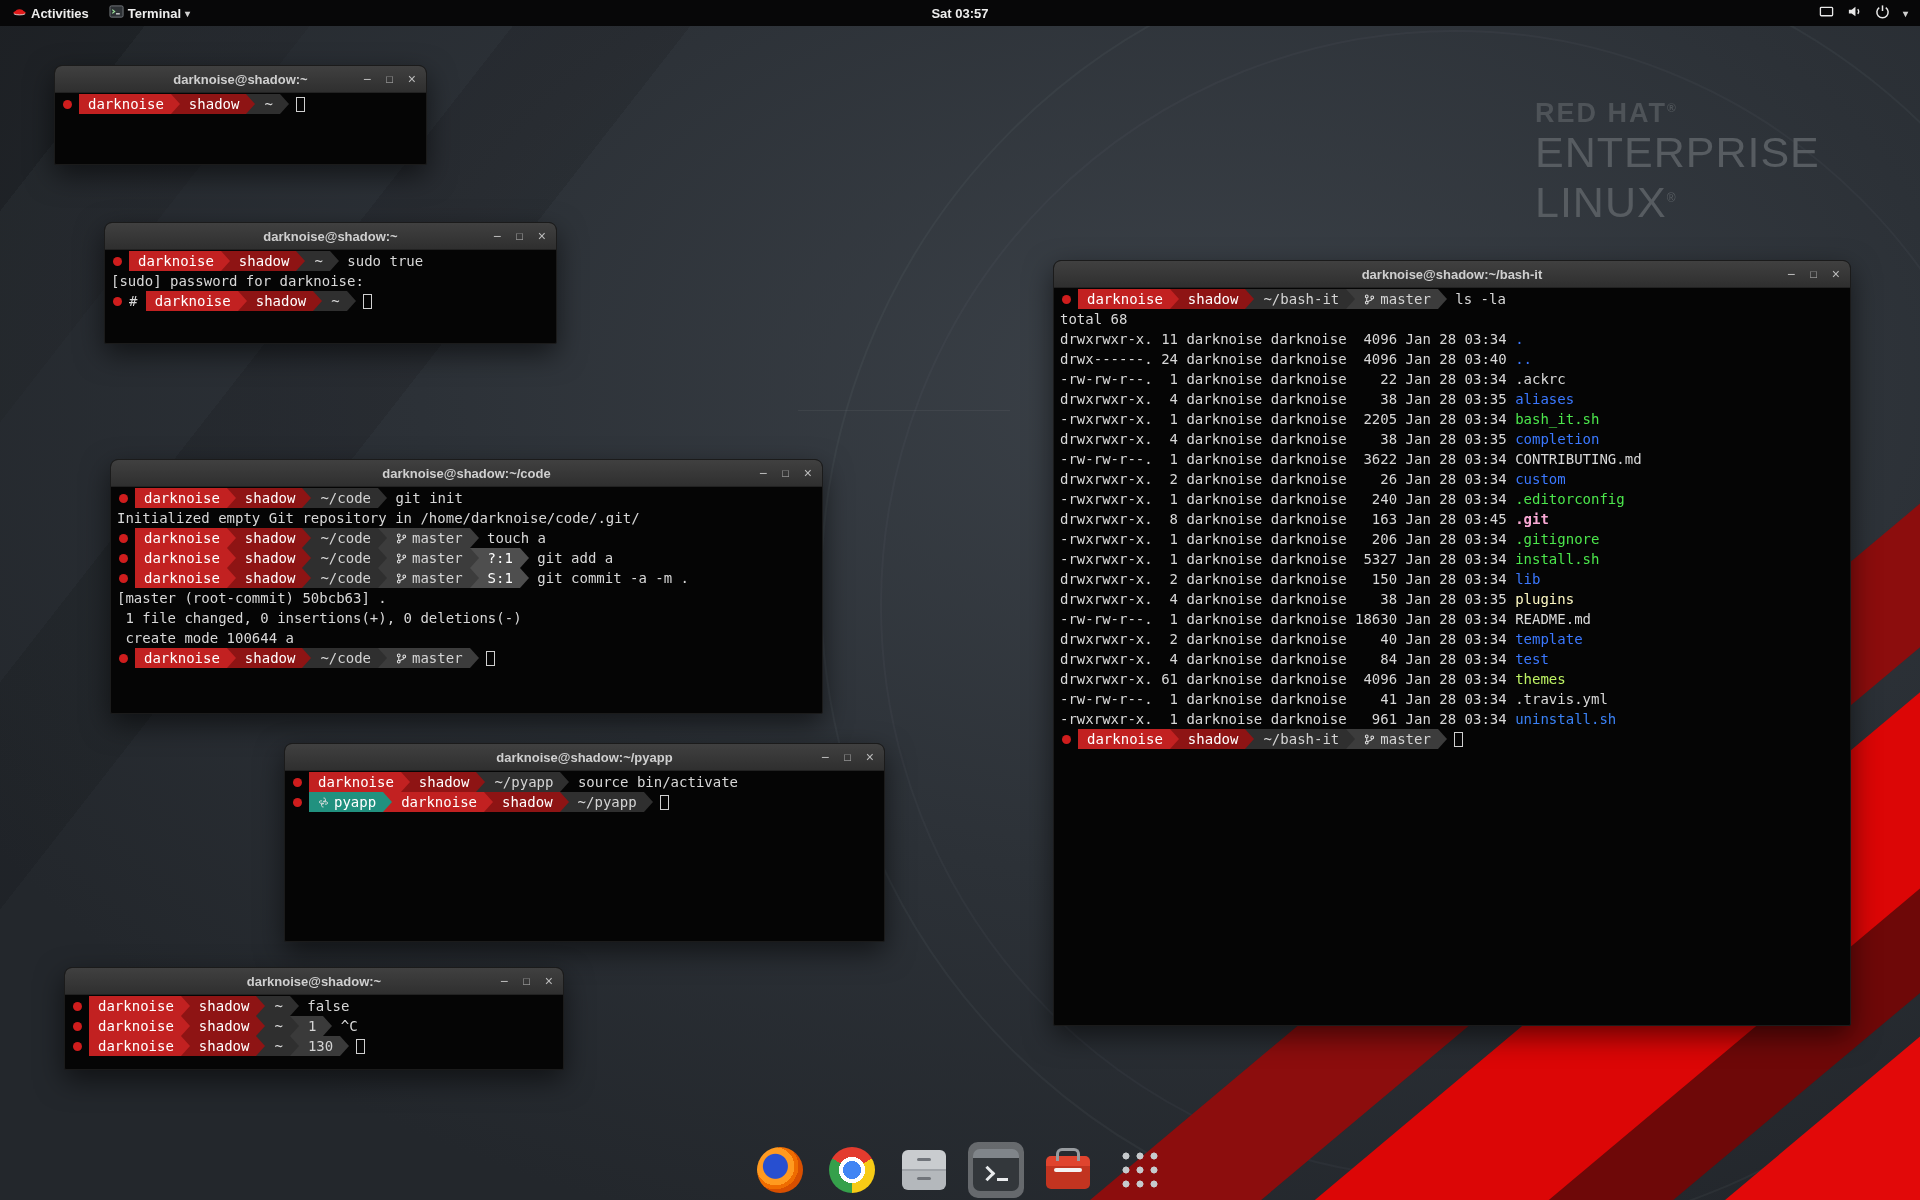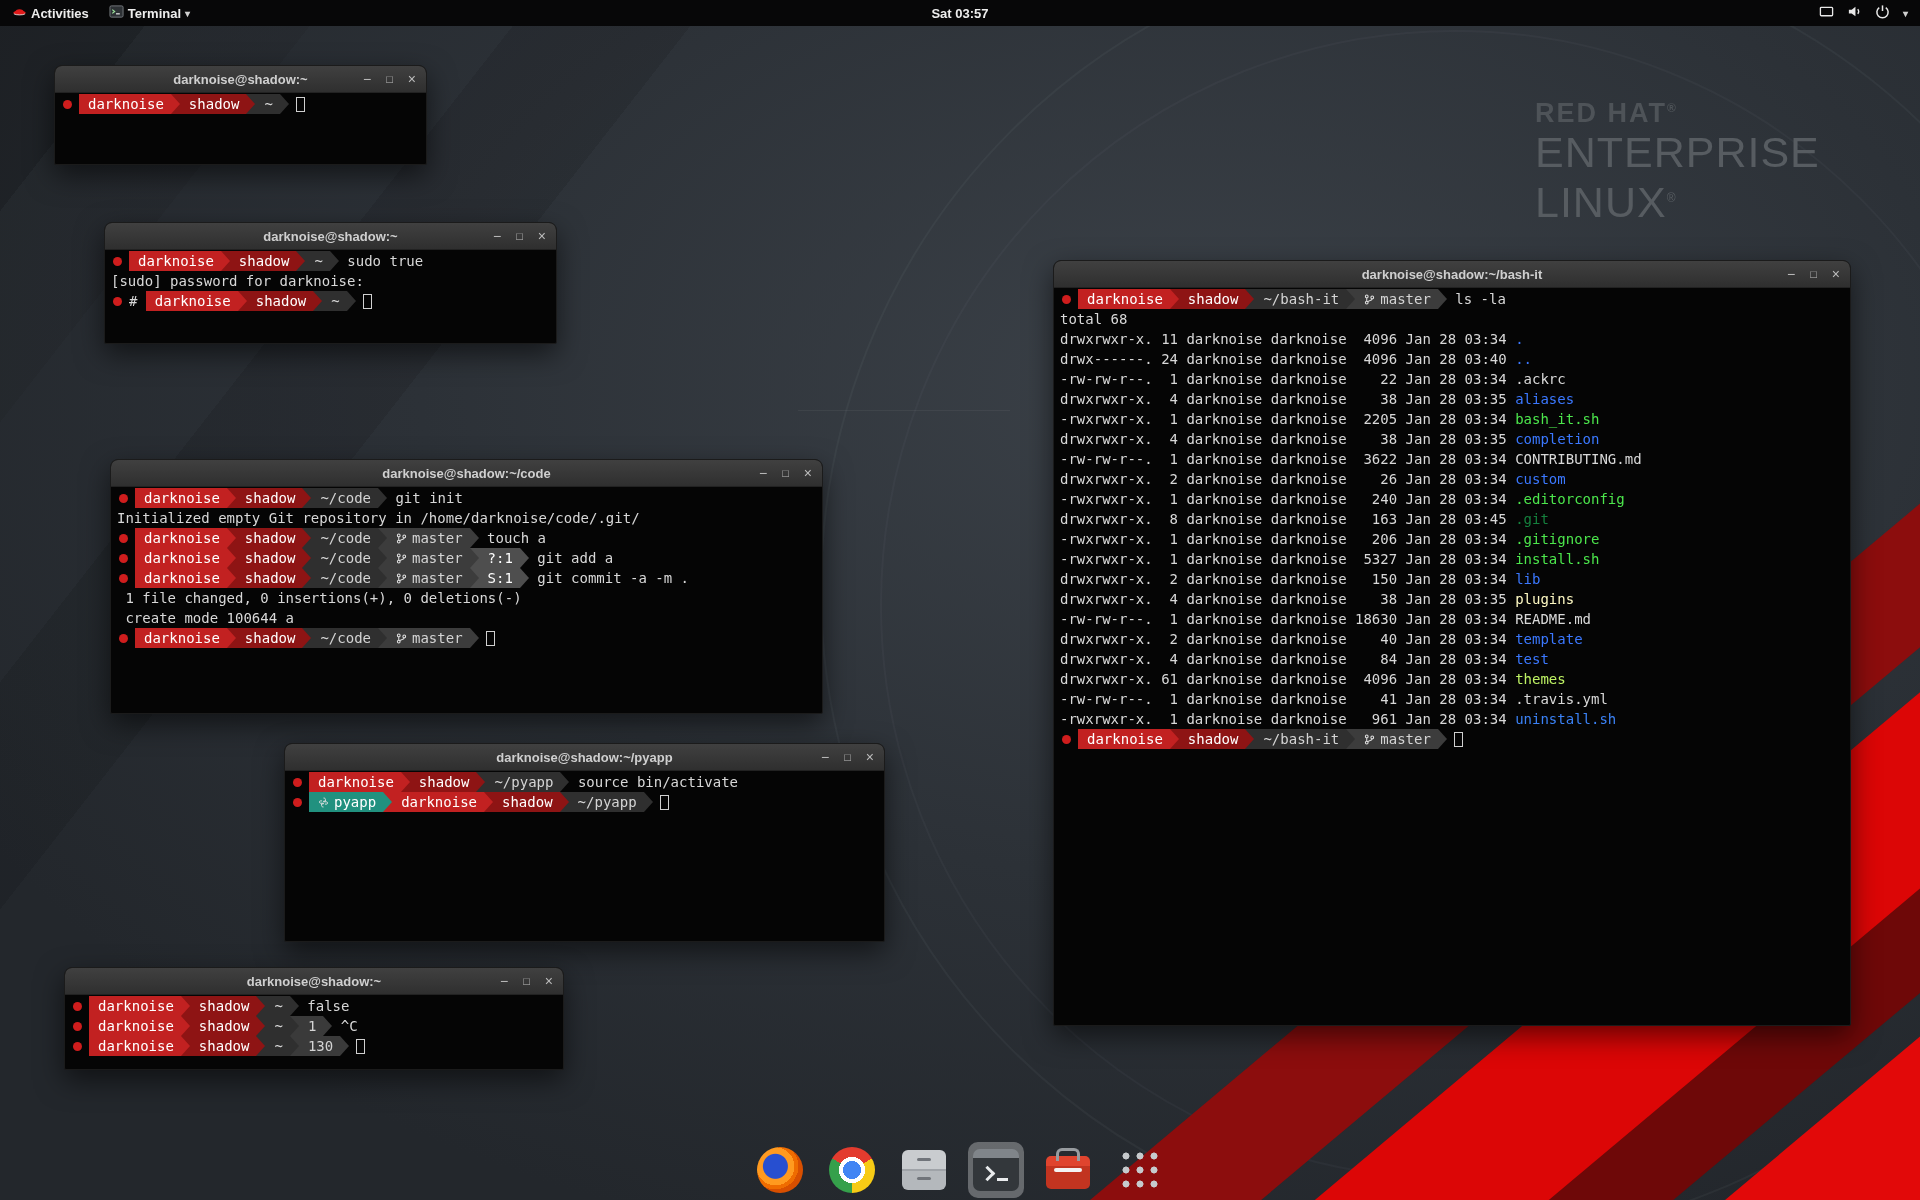--- a/index.html
+++ b/index.html
@@ -180,20 +180,21 @@
               <circle cx="4" cy="12.5" r="2" fill="none" stroke="currentColor" stroke-width="1.5"></circle>
               <circle cx="12" cy="5" r="2" fill="none" stroke="currentColor" stroke-width="1.5"></circle>
               <path d="M4 5.5v5M12 7c0 3-6 2.5-7 4.5" fill="none" stroke="currentColor" stroke-width="1.5"></path>
             </svg></span><span>master</span></span><span class="parrow" style="border-left-color: rgb(60, 60, 60); background: rgb(78, 78, 78);"></span><span class="seg" style="background: rgb(78, 78, 78);"><span>?:1</span></span><span class="parrow" style="border-left-color: rgb(78, 78, 78);"></span><span class="ttext"> git add a</span></div>
       <div class="tline"><span class="pdot"></span><span class="seg" style="background: rgb(194, 33, 33);"><span>darknoise</span></span><span class="parrow" style="border-left-color: rgb(194, 33, 33); background: rgb(142, 20, 20);"></span><span class="seg" style="background: rgb(142, 20, 20);"><span>shadow</span></span><span class="parrow" style="border-left-color: rgb(142, 20, 20); background: rgb(47, 47, 47);"></span><span class="seg" style="background: rgb(47, 47, 47); color: rgb(212, 212, 212);"><span>~/code</span></span><span class="parrow" style="border-left-color: rgb(47, 47, 47); background: rgb(60, 60, 60);"></span><span class="seg" style="background: rgb(60, 60, 60); color: rgb(212, 212, 212);"><span class="segicon"><svg viewBox="0 0 16 16" width="11" height="11">
               <circle cx="4" cy="3.5" r="2" fill="none" stroke="currentColor" stroke-width="1.5"></circle>
               <circle cx="4" cy="12.5" r="2" fill="none" stroke="currentColor" stroke-width="1.5"></circle>
               <circle cx="12" cy="5" r="2" fill="none" stroke="currentColor" stroke-width="1.5"></circle>
               <path d="M4 5.5v5M12 7c0 3-6 2.5-7 4.5" fill="none" stroke="currentColor" stroke-width="1.5"></path>
             </svg></span><span>master</span></span><span class="parrow" style="border-left-color: rgb(60, 60, 60); background: rgb(78, 78, 78);"></span><span class="seg" style="background: rgb(78, 78, 78);"><span>S:1</span></span><span class="parrow" style="border-left-color: rgb(78, 78, 78);"></span><span class="ttext"> git commit -a -m .</span></div>
+      <div class="tline"><span class="ttext">[master (root-commit) 50bcb63] .</span></div>
       <div class="tline"><span class="ttext"> 1 file changed, 0 insertions(+), 0 deletions(-)</span></div>
       <div class="tline"><span class="ttext"> create mode 100644 a</span></div>
       <div class="tline"><span class="pdot"></span><span class="seg" style="background: rgb(194, 33, 33);"><span>darknoise</span></span><span class="parrow" style="border-left-color: rgb(194, 33, 33); background: rgb(142, 20, 20);"></span><span class="seg" style="background: rgb(142, 20, 20);"><span>shadow</span></span><span class="parrow" style="border-left-color: rgb(142, 20, 20); background: rgb(47, 47, 47);"></span><span class="seg" style="background: rgb(47, 47, 47); color: rgb(212, 212, 212);"><span>~/code</span></span><span class="parrow" style="border-left-color: rgb(47, 47, 47); background: rgb(60, 60, 60);"></span><span class="seg" style="background: rgb(60, 60, 60); color: rgb(212, 212, 212);"><span class="segicon"><svg viewBox="0 0 16 16" width="11" height="11">
               <circle cx="4" cy="3.5" r="2" fill="none" stroke="currentColor" stroke-width="1.5"></circle>
               <circle cx="4" cy="12.5" r="2" fill="none" stroke="currentColor" stroke-width="1.5"></circle>
               <circle cx="12" cy="5" r="2" fill="none" stroke="currentColor" stroke-width="1.5"></circle>
               <path d="M4 5.5v5M12 7c0 3-6 2.5-7 4.5" fill="none" stroke="currentColor" stroke-width="1.5"></path>
             </svg></span><span>master</span></span><span class="parrow" style="border-left-color: rgb(60, 60, 60);"></span><span class="cursor"></span></div>
     </div>
 </section>
@@ -250,21 +251,21 @@
       <div class="tline"><span class="ttext">total 68</span></div>
       <div class="tline"><span class="ttext">drwxrwxr-x. 11 darknoise darknoise  4096 Jan 28 03:34 </span><span class="ttext" style="color: rgb(59, 120, 255);">.</span></div>
       <div class="tline"><span class="ttext">drwx------. 24 darknoise darknoise  4096 Jan 28 03:40 </span><span class="ttext" style="color: rgb(59, 120, 255);">..</span></div>
       <div class="tline"><span class="ttext">-rw-rw-r--.  1 darknoise darknoise    22 Jan 28 03:34 </span><span class="ttext">.ackrc</span></div>
       <div class="tline"><span class="ttext">drwxrwxr-x.  4 darknoise darknoise    38 Jan 28 03:35 </span><span class="ttext" style="color: rgb(59, 120, 255);">aliases</span></div>
       <div class="tline"><span class="ttext">-rwxrwxr-x.  1 darknoise darknoise  2205 Jan 28 03:34 </span><span class="ttext" style="color: rgb(76, 230, 76);">bash_it.sh</span></div>
       <div class="tline"><span class="ttext">drwxrwxr-x.  4 darknoise darknoise    38 Jan 28 03:35 </span><span class="ttext" style="color: rgb(59, 120, 255);">completion</span></div>
       <div class="tline"><span class="ttext">-rw-rw-r--.  1 darknoise darknoise  3622 Jan 28 03:34 </span><span class="ttext">CONTRIBUTING.md</span></div>
       <div class="tline"><span class="ttext">drwxrwxr-x.  2 darknoise darknoise    26 Jan 28 03:34 </span><span class="ttext" style="color: rgb(59, 120, 255);">custom</span></div>
       <div class="tline"><span class="ttext">-rwxrwxr-x.  1 darknoise darknoise   240 Jan 28 03:34 </span><span class="ttext" style="color: rgb(76, 230, 76);">.editorconfig</span></div>
-      <div class="tline"><span class="ttext">drwxrwxr-x.  8 darknoise darknoise   163 Jan 28 03:45 </span><span class="ttext" style="color: #15803d;">.git</span></div>
+      <div class="tline"><span class="ttext">drwxrwxr-x.  8 darknoise darknoise   163 Jan 28 03:45 </span><span class="ttext" style="color: #f9a8d4; font-weight: bold;">.git</span></div>
       <div class="tline"><span class="ttext">-rwxrwxr-x.  1 darknoise darknoise   206 Jan 28 03:34 </span><span class="ttext" style="color: rgb(76, 230, 76);">.gitignore</span></div>
       <div class="tline"><span class="ttext">-rwxrwxr-x.  1 darknoise darknoise  5327 Jan 28 03:34 </span><span class="ttext" style="color: rgb(76, 230, 76);">install.sh</span></div>
       <div class="tline"><span class="ttext">drwxrwxr-x.  2 darknoise darknoise   150 Jan 28 03:34 </span><span class="ttext" style="color: rgb(59, 120, 255);">lib</span></div>
       <div class="tline"><span class="ttext">drwxrwxr-x.  4 darknoise darknoise    38 Jan 28 03:35 </span><span class="ttext" style="color: #fef9c3;">plugins</span></div>
       <div class="tline"><span class="ttext">-rw-rw-r--.  1 darknoise darknoise 18630 Jan 28 03:34 </span><span class="ttext">README.md</span></div>
       <div class="tline"><span class="ttext">drwxrwxr-x.  2 darknoise darknoise    40 Jan 28 03:34 </span><span class="ttext" style="color: rgb(59, 120, 255);">template</span></div>
       <div class="tline"><span class="ttext">drwxrwxr-x.  4 darknoise darknoise    84 Jan 28 03:34 </span><span class="ttext" style="color: rgb(59, 120, 255);">test</span></div>
       <div class="tline"><span class="ttext">drwxrwxr-x. 61 darknoise darknoise  4096 Jan 28 03:34 </span><span class="ttext" style="color: #bef264;">themes</span></div>
       <div class="tline"><span class="ttext">-rw-rw-r--.  1 darknoise darknoise    41 Jan 28 03:34 </span><span class="ttext">.travis.yml</span></div>
       <div class="tline"><span class="ttext">-rwxrwxr-x.  1 darknoise darknoise   961 Jan 28 03:34 </span><span class="ttext" style="color: #3b82f6;">uninstall.sh</span></div>

